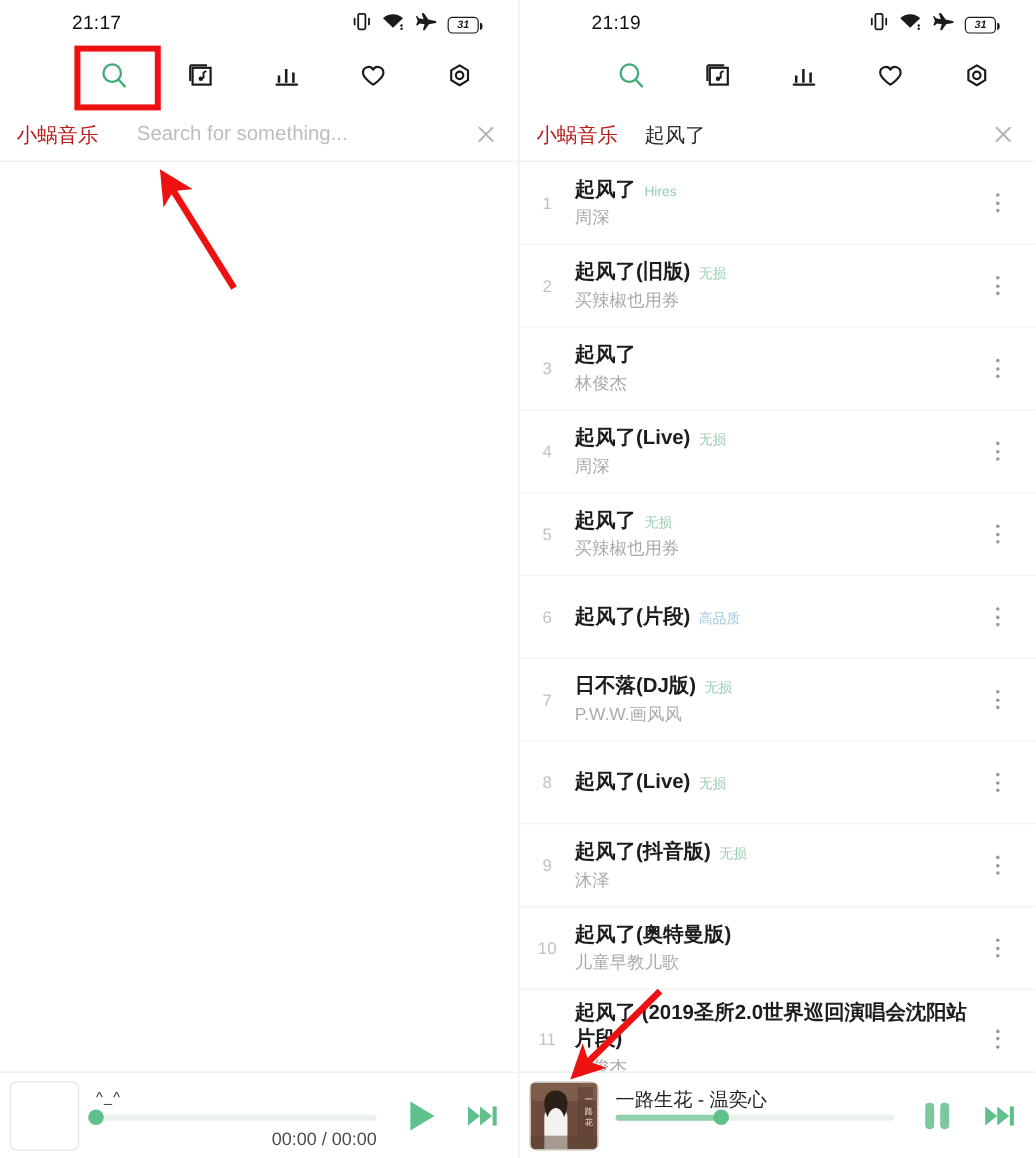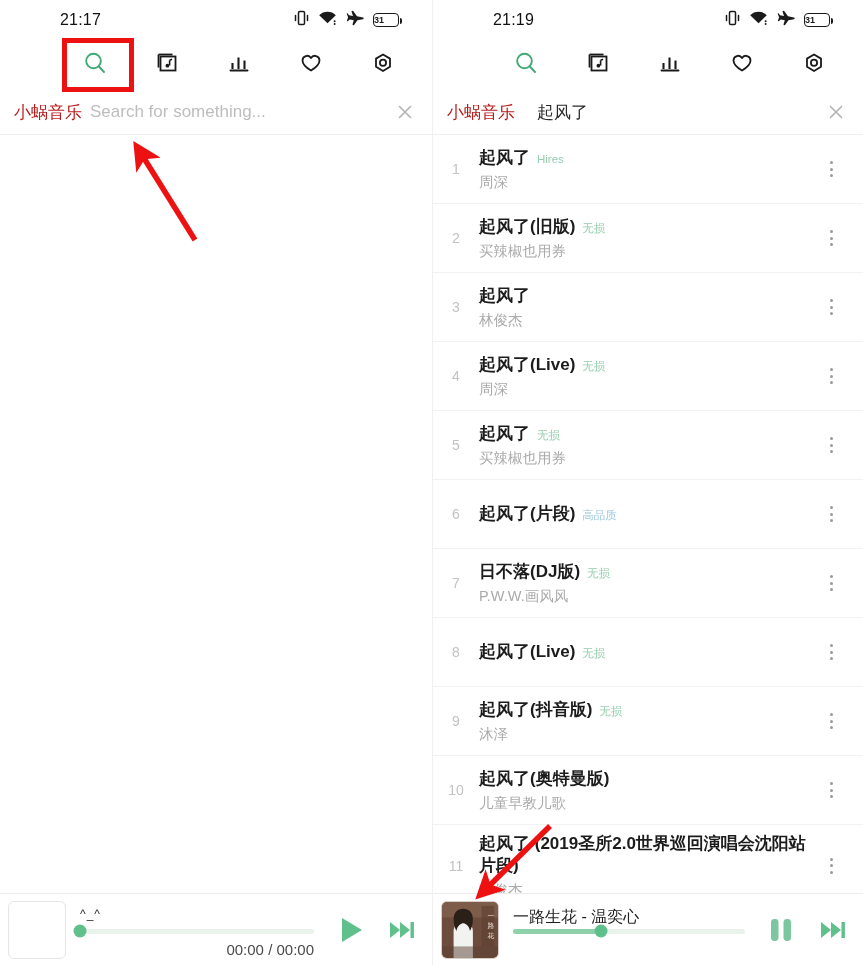--- a/index.html
+++ b/index.html
@@ -24,21 +24,21 @@
     font-size: 16px; color: #111; letter-spacing: .2px;
   }
   .status-icons {
     position: absolute; right: 33px; top: 10px;
     display: flex; align-items: center; gap: 9px;
   }
   .si { display: block; }
   .batt {
     position: relative; width: 26px; height: 14px;
     border: 1.6px solid #1a1a1a; border-radius: 4px;
-    display: flex; align-items: center; justify-content: flex-start;
+    display: flex; align-items: center; justify-content: center; font-style: italic;
   }
   .batt:after {
     content: ""; position: absolute; right: -4px; top: 4px;
     width: 2.5px; height: 6px; background: #1a1a1a; border-radius: 0 2px 2px 0;
   }
   .batt span { font-size: 9px; font-weight: bold; color: #1a1a1a; line-height: 1; }
 
   
   .toolbar {
     height: 54px; display: flex; align-items: center;
@@ -54,21 +54,21 @@
   .searchbar {
     position: relative; height: 45px;
     display: flex; align-items: center;
     border-bottom: 1px solid #efefef;
     padding: 0 0 0 14px;
   }
   .app-name { font-size: 17px; color: #b91c1c; white-space: nowrap; }
   .search-input {
     flex: 1; border: none; outline: none; background: transparent;
     font-family: inherit; font-size: 17px; color: #6d28d9;
-    margin-left: 8px; padding: 0;
+    margin-left: 32px; padding: 0;
   }
   .search-input::placeholder { color: #bdbdbd; }
   .query-text { font-size: 17px; color: #2a2a2a; margin-left: 22px; }
   .clear-x {
     position: absolute; right: 16px; top: 50%; transform: translateY(-50%);
     width: 22px; height: 22px; cursor: pointer;
   }
 
   
   .songlist { position: absolute; top: 135px; left: 0; right: 0; bottom: 0; overflow: hidden; }

